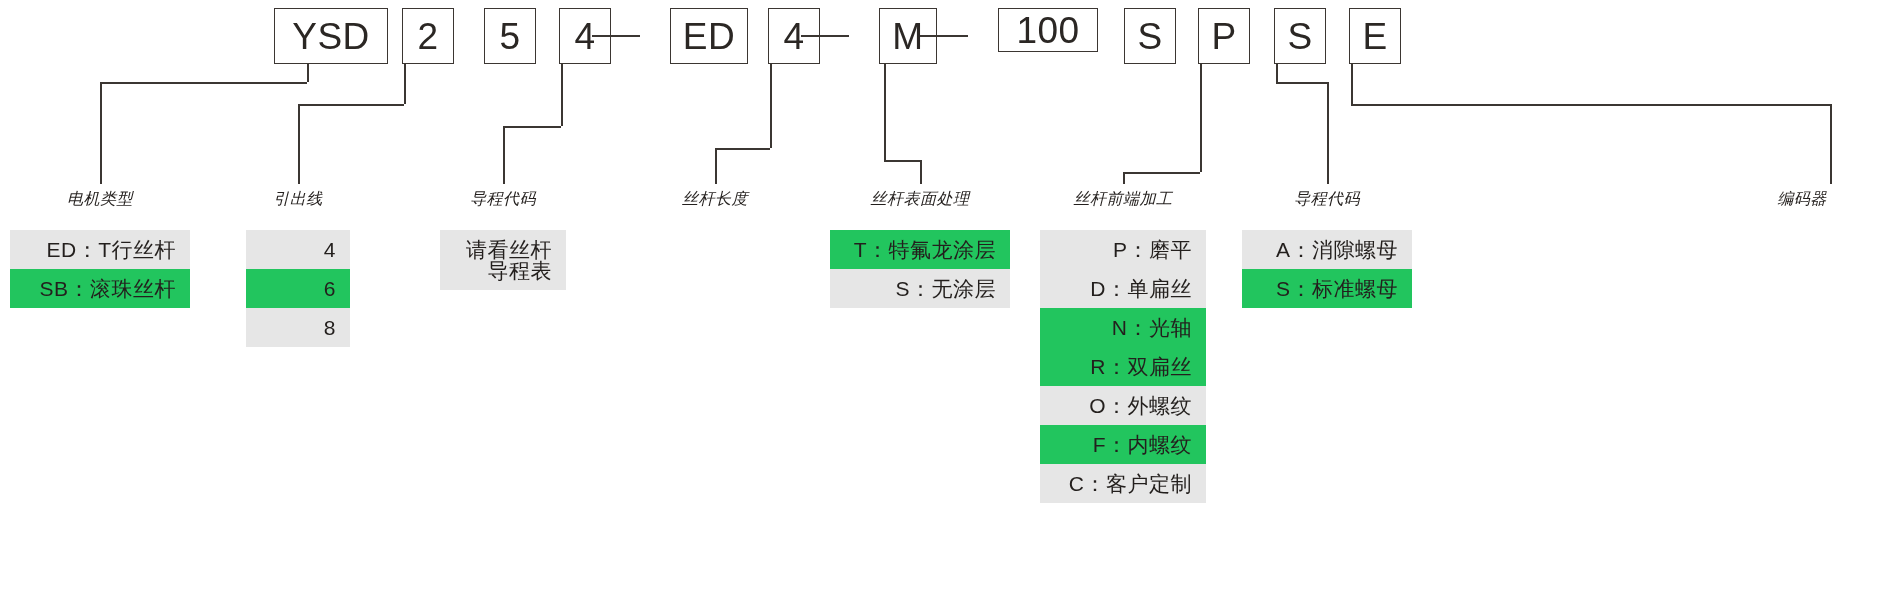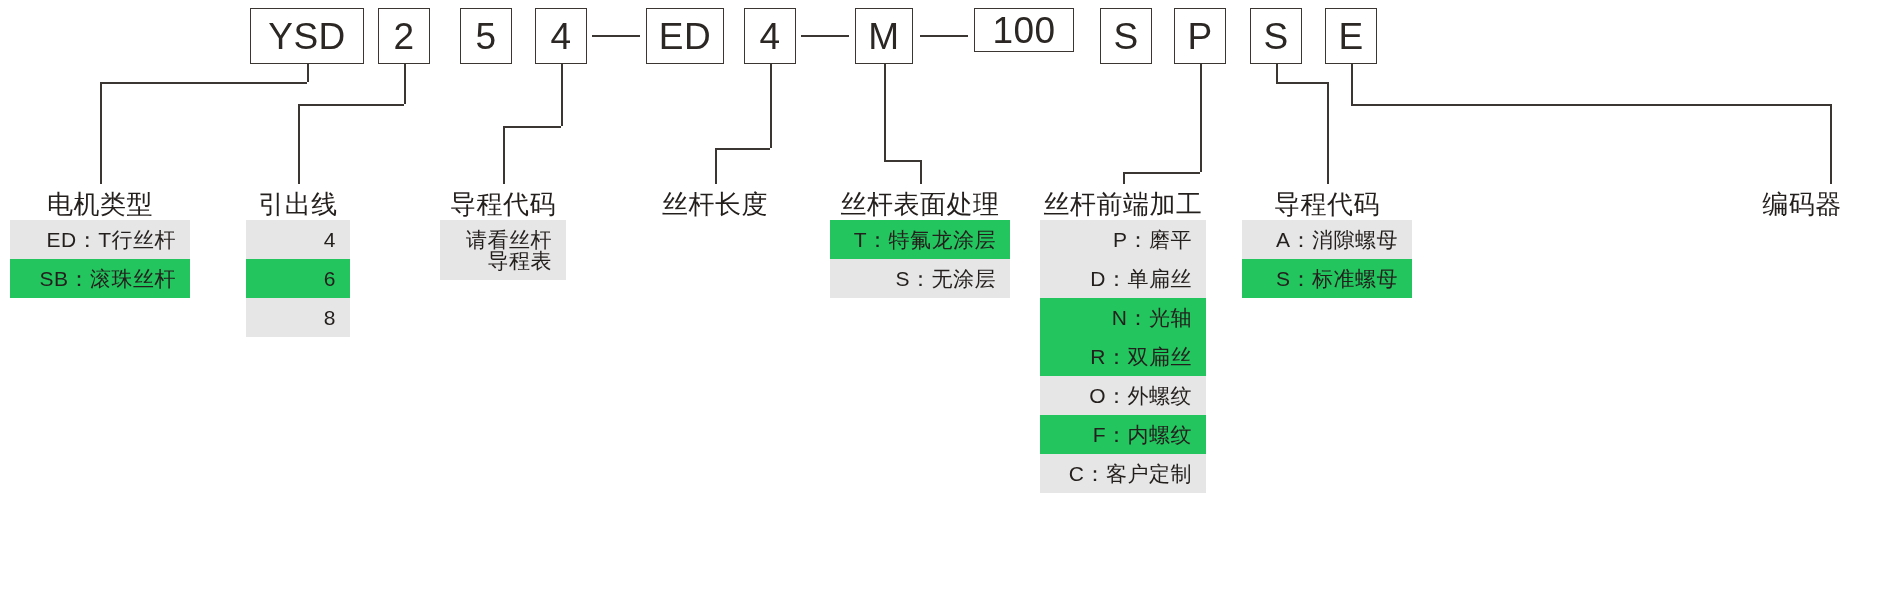--- a/index.html
+++ b/index.html
@@ -21,40 +21,42 @@
     position: absolute;
     border: 1.6px solid #3b3632;
     background: #ffffff;
     display: flex;
     align-items: center;
     justify-content: center;
     font-size: 37px;
     letter-spacing: 0.5px;
     color: #2b2724;
     line-height: 1;
+    margin-left: 24px;
   }
   .dash {
     position: absolute;
     height: 2px;
     background: #3b3632;
   }
 
   
   .vline { position: absolute; width: 1.8px; background: #3b3632; }
   .hline { position: absolute; height: 1.8px; background: #3b3632; }
 
   
   .col { position: absolute; display: flex; flex-direction: column; align-items: center; }
   .col-title {
-    font-size: 26px;
+    font-size: 16px;
     color: #231f1d;
     white-space: nowrap;
     line-height: 1.1;
-    margin-bottom: 1px;
+    margin-bottom: 22px;
     letter-spacing: 0.5px;
+    font-style: italic;
   }
   .opt {
     font-size: 21px;
     color: #231f1d;
     white-space: nowrap;
     line-height: 1;
     padding: 9px 14px;
     text-align: right;
     width: 100%;
     letter-spacing: 0.5px;

